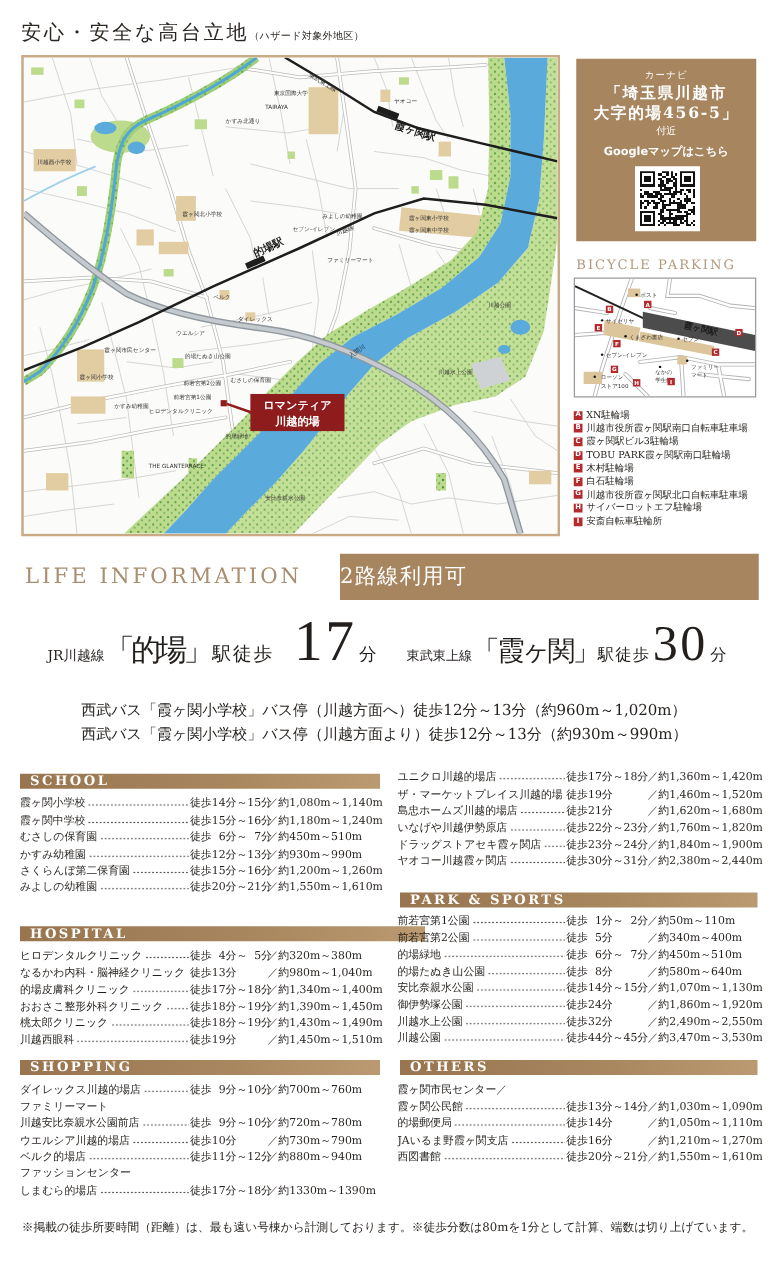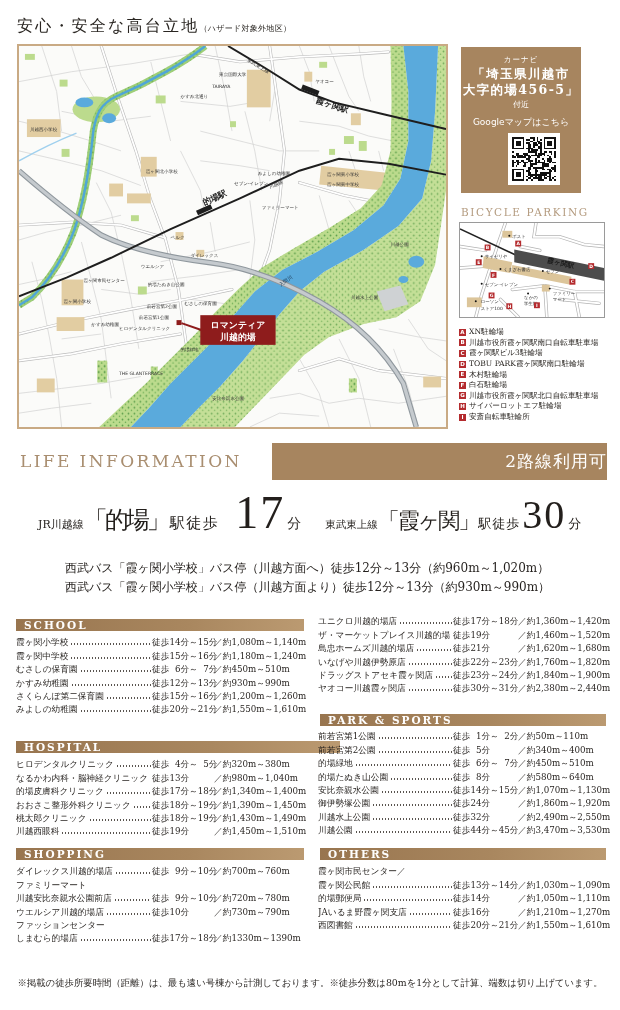--- a/index.html
+++ b/index.html
@@ -4,37 +4,37 @@
 <style>
 *{box-sizing:border-box;margin:0;padding:0}
 html,body{width:620px;height:1010px;background:#ffffff}
 body{position:relative;overflow:hidden;font-family:"DejaVu Serif","Liberation Serif",serif;color:#231f1c}
 .abs{position:absolute}
 .page-title{left:17px;top:15px;font-size:16px;letter-spacing:2.2px;white-space:nowrap;line-height:22px;color:#2a2622}
 .page-subtitle{font-size:8px;letter-spacing:0.3px}
 .map-frame{left:17px;top:44px;width:431px;height:385px;border:2px solid #c9aa84;background:#fbfbf9;overflow:hidden}
 .map-frame svg,.bike-map svg{display:block;width:100%;height:100%}
 .map-frame text,.bike-map text{font-family:"DejaVu Sans","Liberation Sans",sans-serif}
-.carnavi{left:461px;top:47px;width:120px;height:146px;background:#a7855f;color:#fff;text-align:center}
+.carnavi{left:461px;top:47px;width:144px;height:146px;background:#a7855f;color:#fff;text-align:center}
 .cn-head{position:absolute;left:0;right:0;top:8px;font-size:7.5px;letter-spacing:1px;line-height:10px}
 .cn-addr{position:absolute;left:0;right:0;font-size:12.5px;font-weight:bold;letter-spacing:1.4px;line-height:15px;white-space:nowrap}
 .cn-addr1{top:19px}
 .cn-addr2{top:35px}
 .cn-suffix{position:absolute;left:0;right:0;top:53px;font-size:8px;line-height:10px}
-.cn-google{position:absolute;left:0;right:0;top:70px;font-size:9px;font-weight:normal;line-height:11px;font-family:"DejaVu Sans","Liberation Sans",sans-serif;white-space:nowrap}
+.cn-google{position:absolute;left:0;right:0;top:70px;font-size:9px;font-weight:bold;line-height:11px;font-family:"DejaVu Sans","Liberation Sans",sans-serif;white-space:nowrap}
 .qr{position:absolute;left:47px;top:86px;width:52px;height:52px;background:#fff;padding:4px}
 .qr svg{display:block;width:100%;height:100%}
 .bike-title{left:461px;top:206px;font-size:10.5px;letter-spacing:1.6px;color:#b49b7f;white-space:nowrap;line-height:13px}
 .bike-map{left:459px;top:222px;width:146px;height:96px;border:1px solid #9a9a9a;background:#fff;overflow:hidden}
 .bike-list{left:459px;top:327px;width:152px}
 .bike-row{display:flex;align-items:center;height:10.6px;white-space:nowrap}
 .bike-marker{width:7px;height:7px;background:#b42b2e;color:#fff;font-size:5.5px;font-weight:bold;line-height:7px;text-align:center;font-family:"DejaVu Sans","Liberation Sans",sans-serif;flex:none}
 .bike-name{margin-left:3px;font-size:7.6px;color:#2a2622;line-height:10px}
 .life-title{left:20px;top:451px;font-size:17px;letter-spacing:2.4px;color:#a98e70;white-space:nowrap;line-height:20px}
-.badge{left:272px;top:443px;width:335px;height:37px;background:#a7855f;color:#fff;font-size:17px;line-height:37px;text-align:right;letter-spacing:1px}
+.badge{left:272px;top:443px;width:335px;height:37px;background:#a7855f;color:#fff;font-size:17px;line-height:37px;text-align:left;letter-spacing:1px}
 .access{left:38px;top:490px;height:48px;display:flex;align-items:baseline;white-space:nowrap;color:#231f1c}
 .access span{line-height:1}
 .ac-line1{font-size:11px}
 .ac-st1{font-size:24px;letter-spacing:-3px}
 .ac-walk1{font-size:15px;letter-spacing:1.5px;margin-left:2px}
 .ac-min1{font-size:46px;letter-spacing:2px;margin-left:16px;font-family:"Liberation Serif","DejaVu Serif",serif}
 .ac-unit1{font-size:14px;margin-left:2px}
 .ac-line2{font-size:10.5px;margin-left:24px}
 .ac-st2{font-size:22px;letter-spacing:-2px}
 .ac-walk2{font-size:13px;letter-spacing:1px}
@@ -856,20 +856,28 @@
 
     <div class="row">
       <div class="nm">
         <span class="nm-text">ウエルシア川越的場店</span>
         <span class="leader"></span>
       </div>
       <span class="walk">徒歩10分</span>
       <span class="dist">／約730m～790m</span>
     </div>
 
+    <div class="row">
+      <div class="nm">
+        <span class="nm-text">ベルク的場店</span>
+        <span class="leader"></span>
+      </div>
+      <span class="walk">徒歩11分～12分</span>
+      <span class="dist">／約880m～940m</span>
+    </div>
 
     <div class="row label-only">
       <div class="nm">
         <span class="nm-text">ファッションセンター</span>
       </div>
       <span class="walk"></span>
       <span class="dist"></span>
     </div>
 
     <div class="row">

